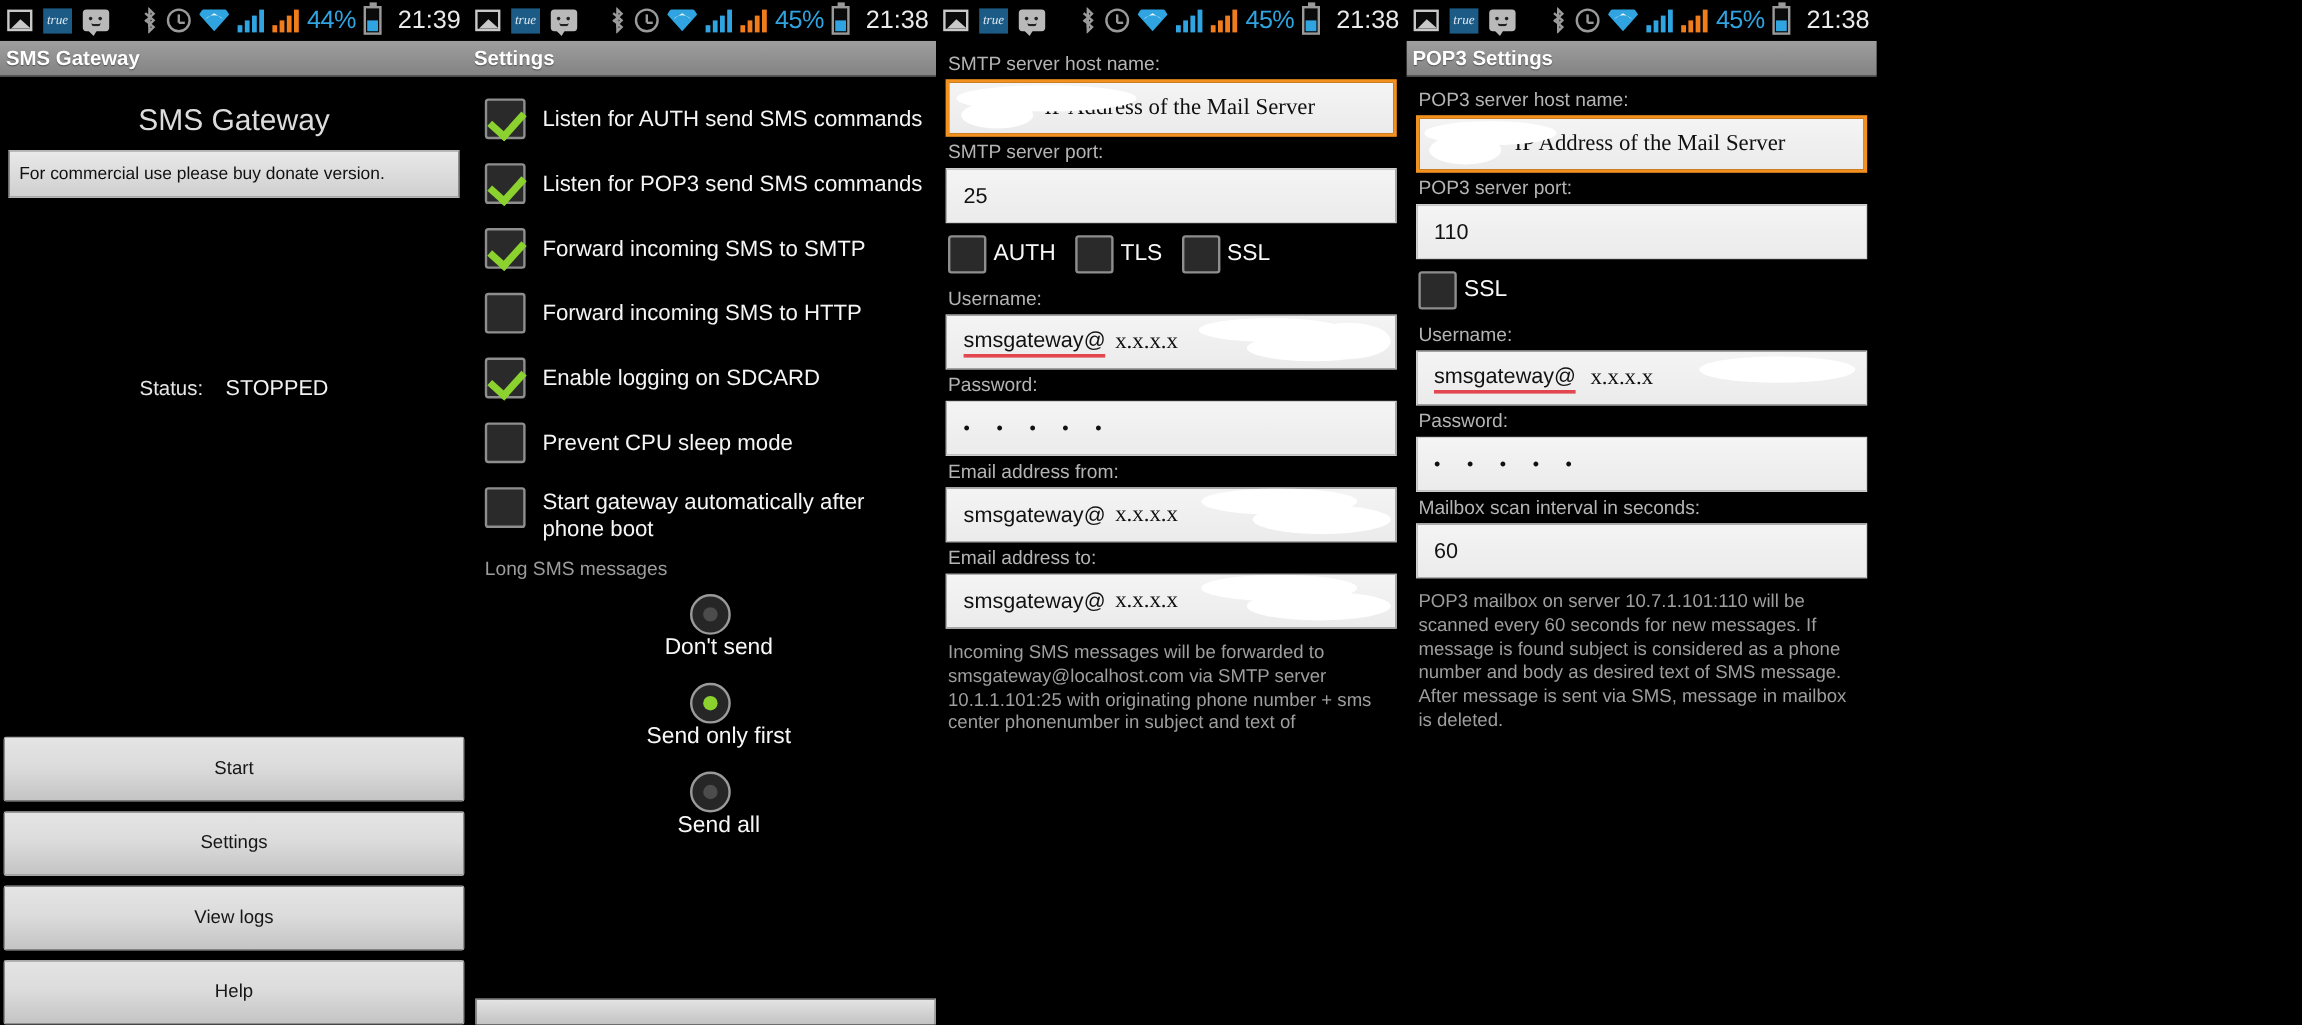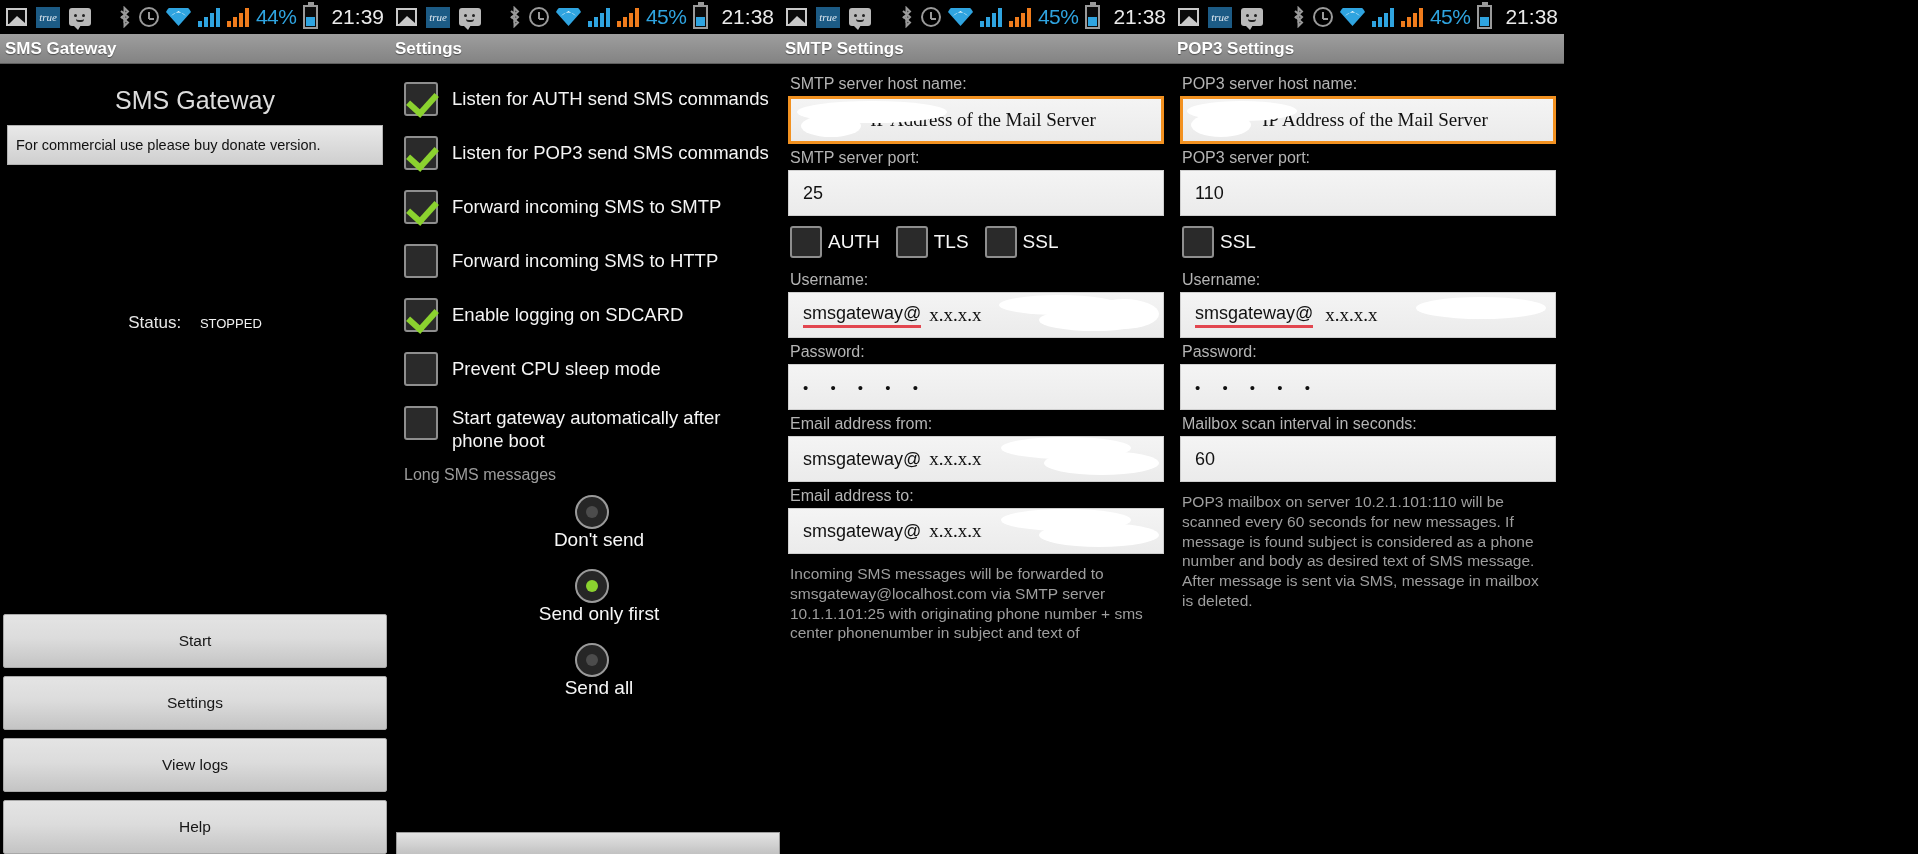--- a/index.html
+++ b/index.html
@@ -127,21 +127,21 @@
     text-align: left;
     border: 1px solid #b3b3b3;
   }
   .status-row {
     margin-top: 148px;
     text-align: center;
     color: #f2f2f2;
     font-size: 17px;
   }
   .status-row .lbl { color:#e7e7e7; }
-  .status-row .val { margin-left: 14px; font-size: 13px; }
+  .status-row .val { margin-left: 14px; font-size: 18px; }
   .btn-stack {
     position: absolute;
     left: 3px; right: 3px;
     bottom: -8px;
   }
   .gbtn {
     display: block;
     width: 100%;
     background: linear-gradient(to bottom, #e4e4e4 0%, #dcdcdc 45%, #c4c4c4 100%);
     border: 1px solid #a8a8a8;
@@ -462,23 +462,20 @@
             <i></i>
           </span>
         <span class="pct">45%</span>
         <span class="ic ic-batt">
             <i></i>
           </span>
         <span class="clock">21:38</span>
       </div>
     </div>
 
-    <div class="titlebar">
-      <span class="ttl">SMTP Settings</span>
-    </div>
 
     <div class="form">
       <div class="flabel">SMTP server host name:</div>
       <div class="field focused">
         <span class="blob" style="left:6px;top:2px;width:150px;height:22px;"></span>
         <span class="blob" style="left:10px;top:16px;width:60px;height:22px;"></span>
         <span class="center redacted">IP Address of the Mail Server</span>
       </div>
 
       <div class="flabel">SMTP server port:</div>
@@ -606,17 +603,17 @@
       <div class="flabel">Password:</div>
       <div class="field">
         <span class="mono-dots">• • • • •</span>
       </div>
 
       <div class="flabel">Mailbox scan interval in seconds:</div>
       <div class="field">
         <span>60</span>
       </div>
 
-      <div class="helptext">POP3 mailbox on server 10.2.1.101:110 will be scanned every 60 seconds for new messages. If message is found subject is considered as a phone number and body as desired text of SMS message. After message is sent via SMS, message in mailbox is deleted.</div>
+      <div class="helptext">POP3 mailbox on server 10.7.1.101:110 will be scanned every 60 seconds for new messages. If message is found subject is considered as a phone number and body as desired text of SMS message. After message is sent via SMS, message in mailbox is deleted.</div>
     </div>
   </div>
 
 </div>
 
 </body></html>

